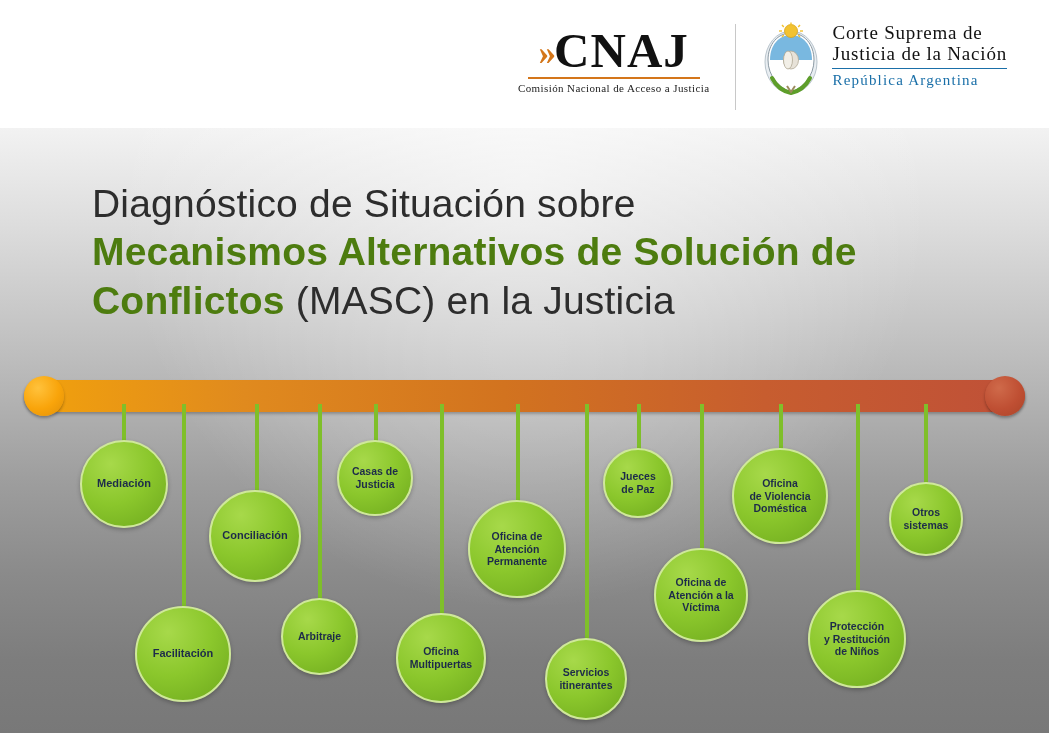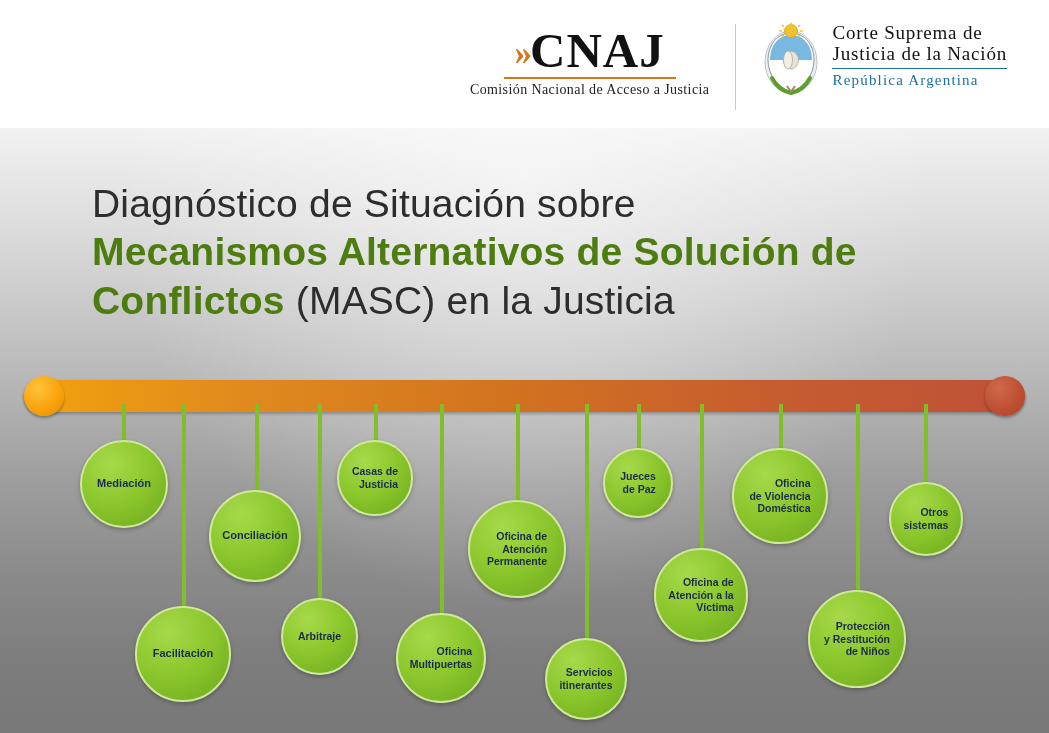--- a/index.html
+++ b/index.html
@@ -69,21 +69,21 @@
     letter-spacing: 1px;
   }
   .cnaj-rule {
     width: 172px;
     height: 2px;
     background: #d4761a;
     margin: 2px auto 3px auto;
   }
   .cnaj-sub {
     font-family: "Liberation Serif", serif;
-    font-size: 14px;
+    font-size: 11px;
     color: #222222;
     letter-spacing: 0.4px;
     white-space: nowrap;
   }
 
   
   .logo-div {
     width: 1px;
     height: 86px;
     background: #c8c8c8;
@@ -221,21 +221,20 @@
     justify-content: center;
     text-align: center;
     box-sizing: border-box;
   }
   .node span {
     color: #1d2b4a;
     font-weight: bold;
     line-height: 1.22;
     padding: 0 6px;
     display: block;
-    text-align: right;
   }
 </style>
 </head>
 <body>
 
 <div class="page">
 
   <div class="header">
     <div class="logos">
 

